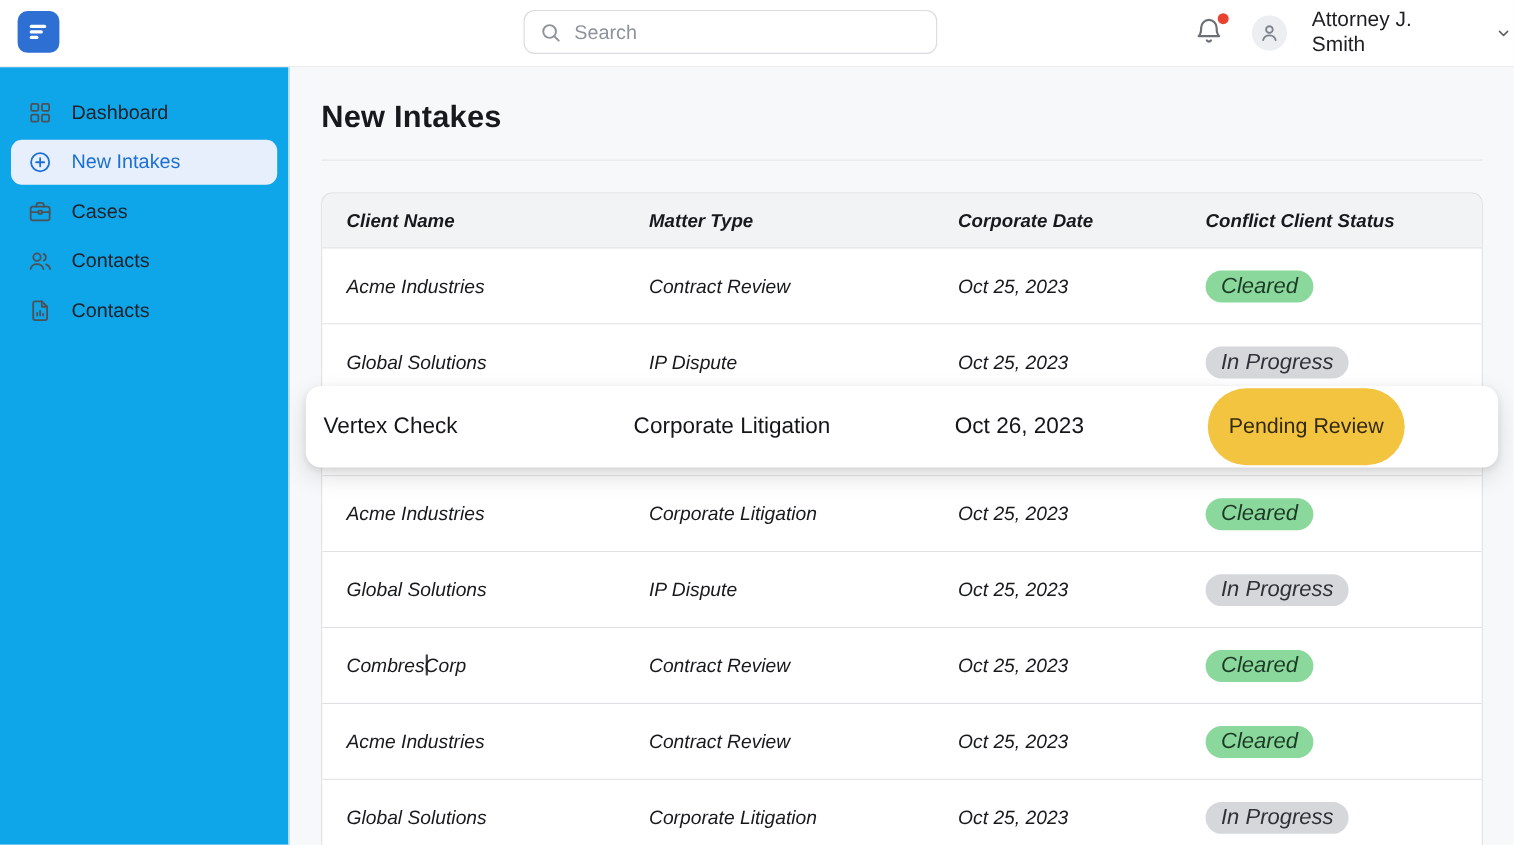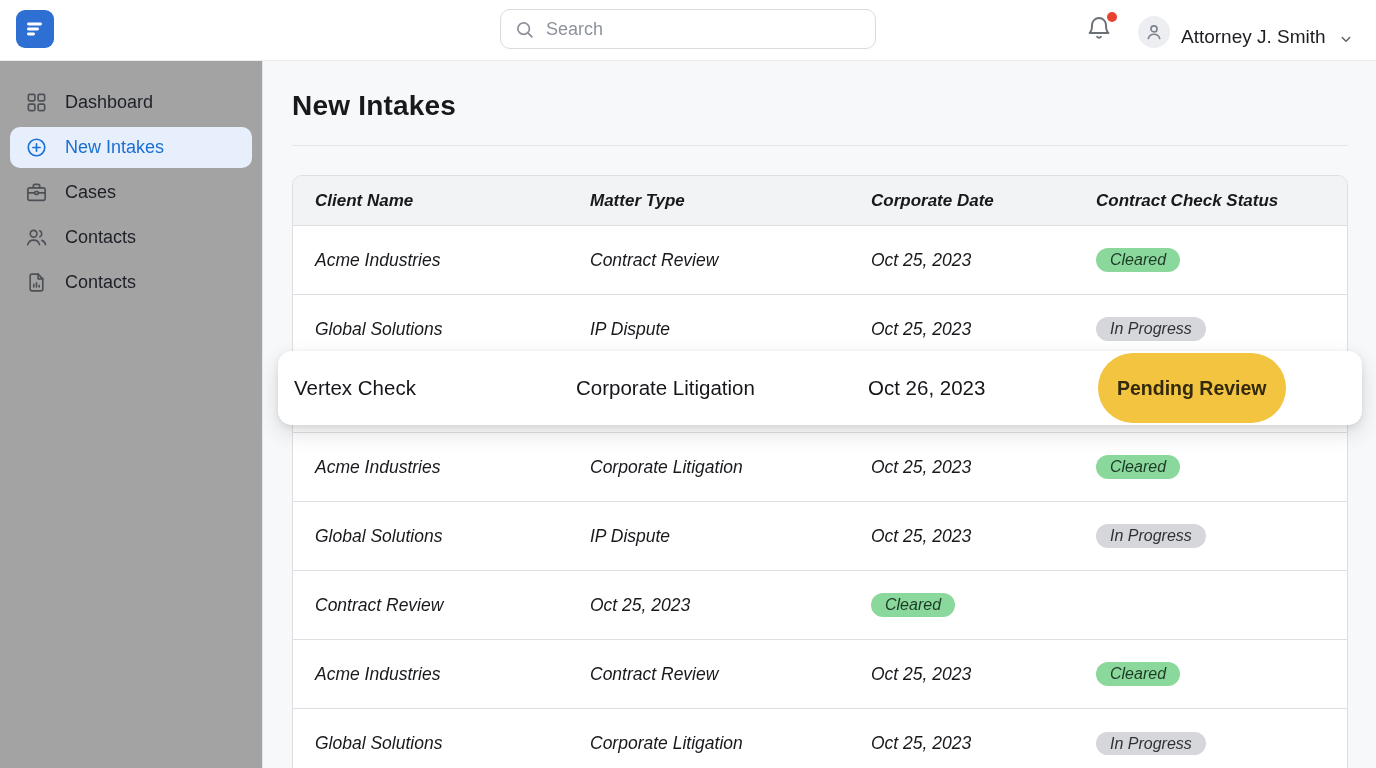--- a/index.html
+++ b/index.html
@@ -15,50 +15,50 @@
   .topbar {
     position:absolute; top:0; left:0; width:1376px; height:61px;
     background:#ffffff; border-bottom:1px solid #ececee; z-index:6;
   }
   .logo {
     position:absolute; left:16px; top:10px; width:38px; height:38px;
     border-radius:9px; background:#2e6fd3;
     display:flex; align-items:center; justify-content:center; cursor:pointer;
   }
   .searchbox {
-    position:absolute; left:500px; top:9px; width:376px; height:40px;
+    position:absolute; left:476px; top:9px; width:376px; height:40px;
     border:1px solid #d9dbe1; border-radius:10px; background:#fff;
     display:flex; align-items:center; padding:0 13px; gap:11px;
   }
   .searchbox svg { flex:0 0 auto; }
   .searchbox input {
     border:none; outline:none; font-size:18px; color:#202124; width:100%;
     font-family:"Liberation Sans", sans-serif; background:transparent;
   }
   .searchbox input::placeholder { color:#8e939b; }
   .bell-wrap {
     position:absolute; left:1085px; top:13px; width:32px; height:34px; cursor:pointer;
   }
   .bell-dot {
     position:absolute; right:0px; top:-1px; width:10px; height:10px;
     border-radius:50%; background:#e8432e;
   }
   .user-menu {
     position:absolute; left:1138px; top:12px; height:36px;
-    display:flex; align-items:flex-end; gap:11px; cursor:pointer;
+    display:flex; align-items:center; gap:23px; cursor:pointer;
   }
   .avatar {
     width:32px; height:32px; border-radius:50%; background:#eceef1;
     display:flex; align-items:center; justify-content:center;
   }
   .user-name { font-size:19px; color:#1c1e21; }
   
   .sidebar {
     position:absolute; top:61px; left:0; width:263px; bottom:0;
-    background:#a3a3a3; border-right:1px solid #e4e6e9; padding-top:17px; z-index:5;
+    background:#0ea5e9; border-right:1px solid #e4e6e9; padding-top:17px; z-index:5;
   }
   .nav-item {
     display:flex; align-items:center; gap:17px; height:41px;
     margin:4px 10px; padding:0 15px; border-radius:10px;
     font-size:18px; color:#1d2127; cursor:pointer;
   }
   .nav-item svg { color:#4d5156; }
   .nav-item.active { background:#e7effc; color:#1a6fd4; }
   .nav-item.active svg { color:#1a6fd4; }
   
@@ -80,35 +80,35 @@
     height:50px; background:#f2f3f5; border-bottom:1px solid #dcdee2;
     font-weight:700; font-size:17px; color:#17191c;
   }
   .trow {
     height:69px; background:#fff; border-bottom:1px solid #dedfe2;
     font-size:17.5px; color:#17191c; cursor:pointer;
   }
   .trow:last-child { border-bottom:none; }
   .badge {
     display:inline-block; padding:1px 14px; border-radius:999px;
-    font-size:16px; line-height:1.35; white-space:nowrap;
+    font-size:20px; line-height:1.35; white-space:nowrap;
   }
   .badge.cleared     { background:#8bd89c; color:#1d3a26; }
   .badge.in_progress { background:#d6d7db; color:#2e3137; }
   .badge.pending     { background:#f3c440; color:#33290c; }
   
   .floating-row {
     position:absolute; left:278px; top:351px; width:1084px; height:74px;
     background:#ffffff; border-radius:14px; z-index:4;
     box-shadow:0 8px 22px rgba(0,0,0,.13), 0 2px 6px rgba(0,0,0,.08);
     display:grid; grid-template-columns:282px 292px 230px 1fr;
     align-items:center; padding:0 16px; font-size:20.5px; color:#141619; cursor:pointer;
   }
   .floating-row .badge {
-    font-size:19.5px; padding:22px 19px; font-weight:700;
+    font-size:19.5px; padding:22px 19px; font-weight:400;
   }
   
   .caret {
     display:inline-block; width:2px; height:19px; background:#3c4043;
     vertical-align:-3px; margin:0 -2px 0 1px;
   }
   .tail { margin-left:-1px; }
 </style>
 </head>
 <body>
@@ -201,21 +201,21 @@
 
 <main class="main">
   <h1 class="page-title">New Intakes</h1>
   <hr class="title-divider">
 
   <section class="table-card">
     <div class="thead" id="thead">
         <span>Client Name</span>
         <span>Matter Type</span>
         <span>Corporate Date</span>
-        <span>Contract Check Status</span>
+        <span>Conflict Client Status</span>
       </div>
     <div id="tbody">
         <div class="trow">
           <span>Acme Industries</span>
           <span>Contract Review</span>
           <span>Oct 25, 2023</span>
           <span><span class="badge cleared">Cleared</span></span>
         </div>
         <div class="trow">
           <span>Global Solutions</span>
@@ -230,20 +230,21 @@
           <span>Oct 25, 2023</span>
           <span><span class="badge cleared">Cleared</span></span>
         </div>
         <div class="trow">
           <span>Global Solutions</span>
           <span>IP Dispute</span>
           <span>Oct 25, 2023</span>
           <span><span class="badge in_progress">In Progress</span></span>
         </div>
         <div class="trow">
+          <span>Combres<span class="caret"></span><span class="tail">Corp</span></span>
           <span>Contract Review</span>
           <span>Oct 25, 2023</span>
           <span><span class="badge cleared">Cleared</span></span>
         </div>
         <div class="trow">
           <span>Acme Industries</span>
           <span>Contract Review</span>
           <span>Oct 25, 2023</span>
           <span><span class="badge cleared">Cleared</span></span>
         </div>

